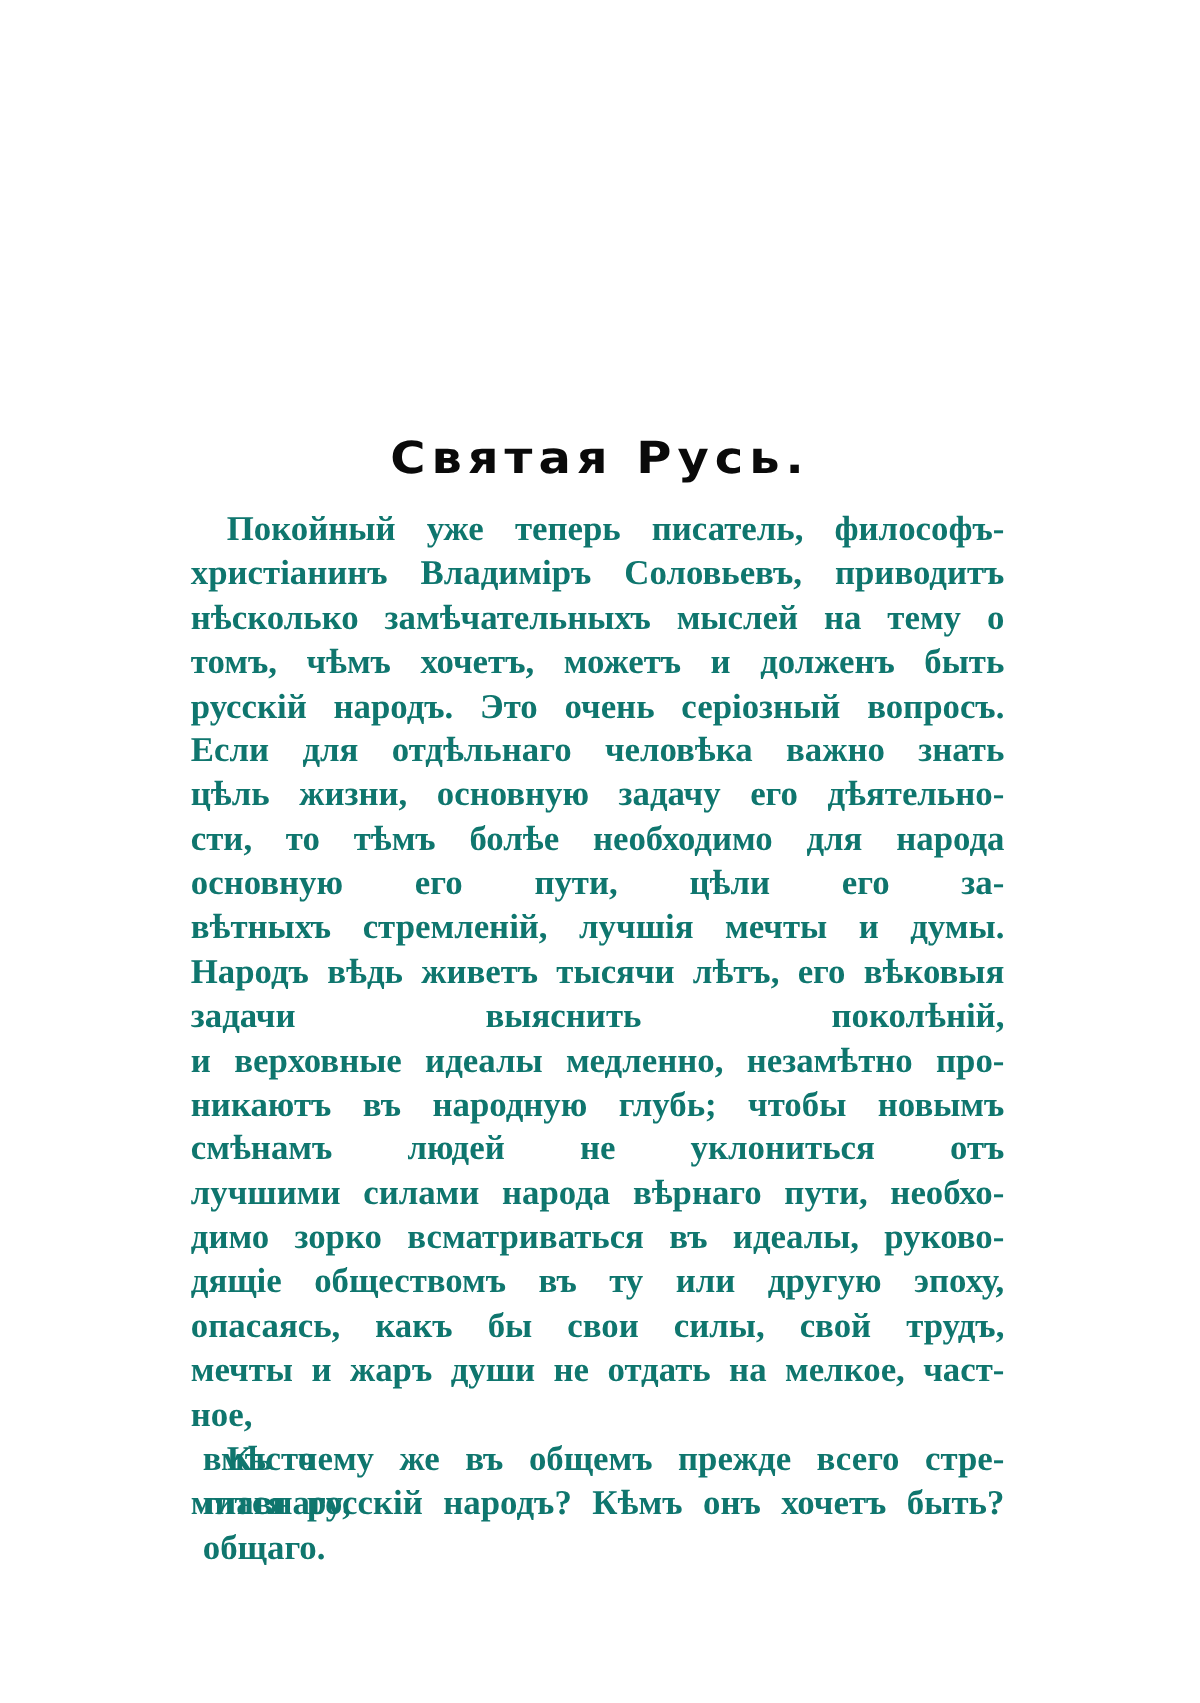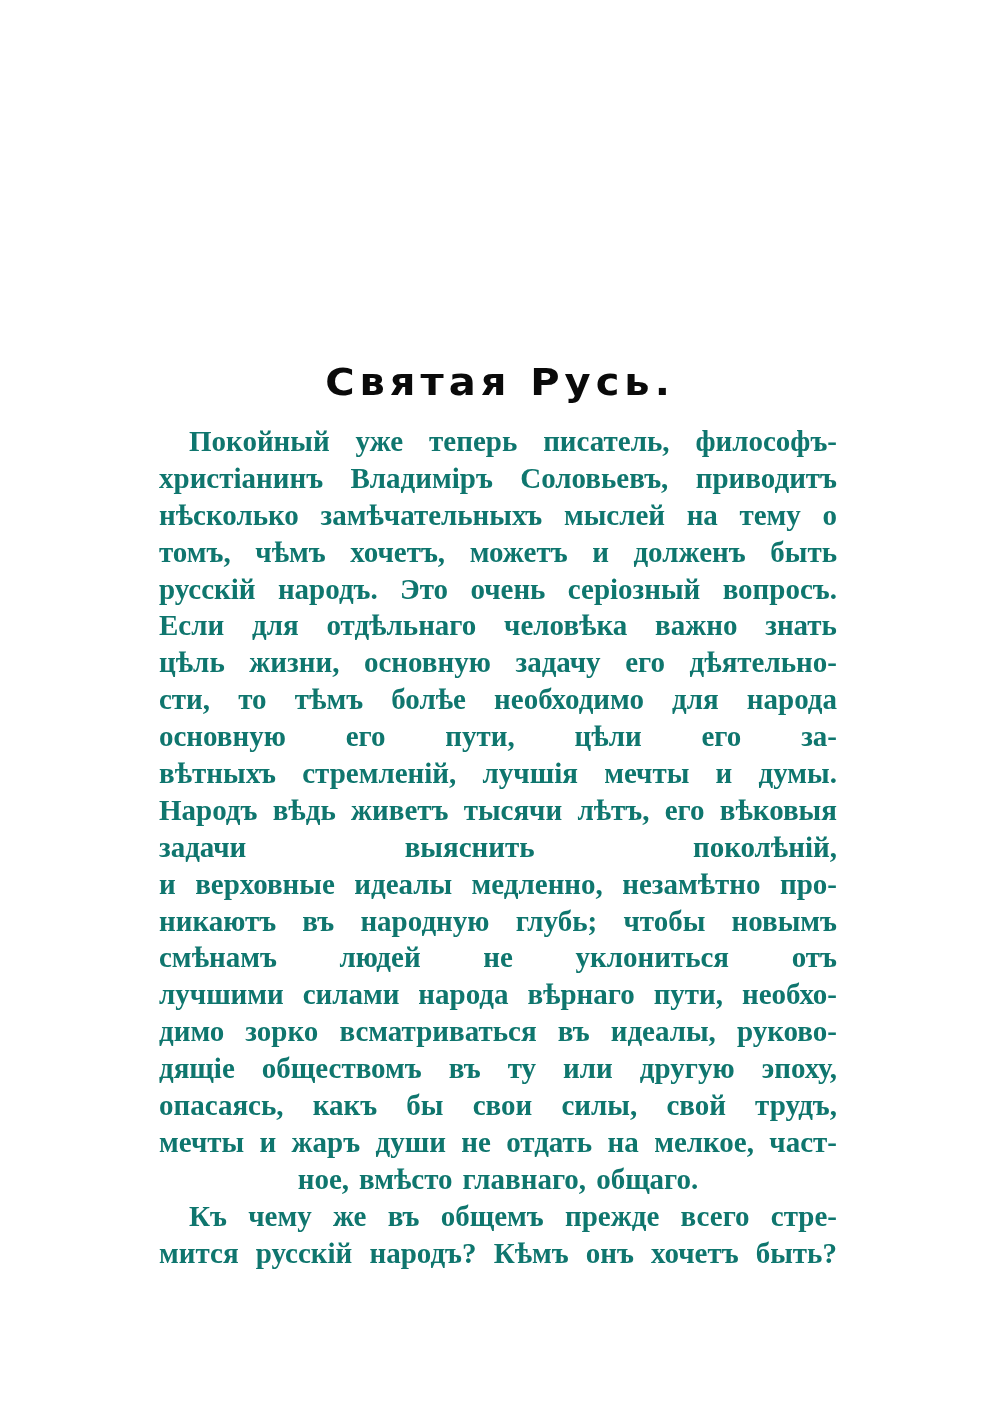--- a/index.html
+++ b/index.html
@@ -46,21 +46,22 @@
       white-space: nowrap;
       height: 36.9px;
       line-height: 36.9px;
       font-family: "Liberation Serif", serif;
       font-weight: bold;
       font-size: 29px;
       color: #0f766e;
       transform-origin: left center;
     }
     .line.last {
-      justify-content: center;
+      justify-content: flex-start;
+      flex-direction: column;
     }
     .line.last span + span { margin-left: 10px; }
     .line.indent { padding-left: 30px; }
     .line span { display: inline-block; }
   </style>
 </head>
 <body>
 
 <div class="page">
   <div class="title">Святая Русь.</div>

